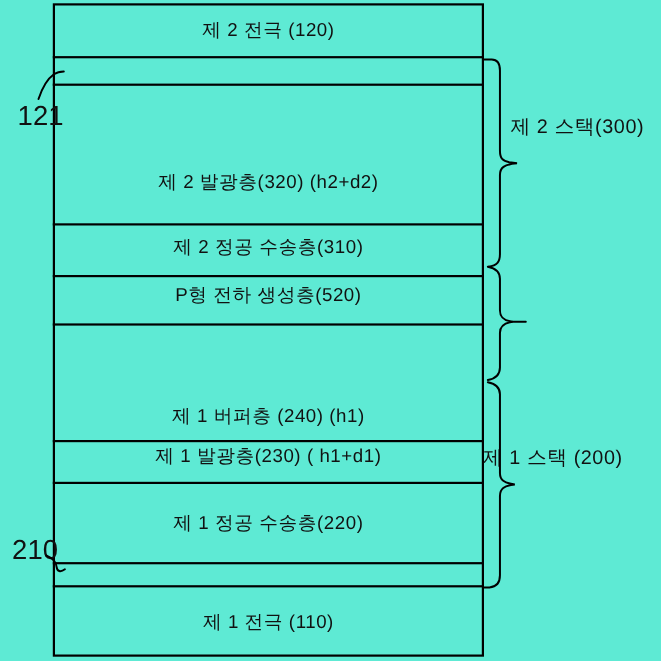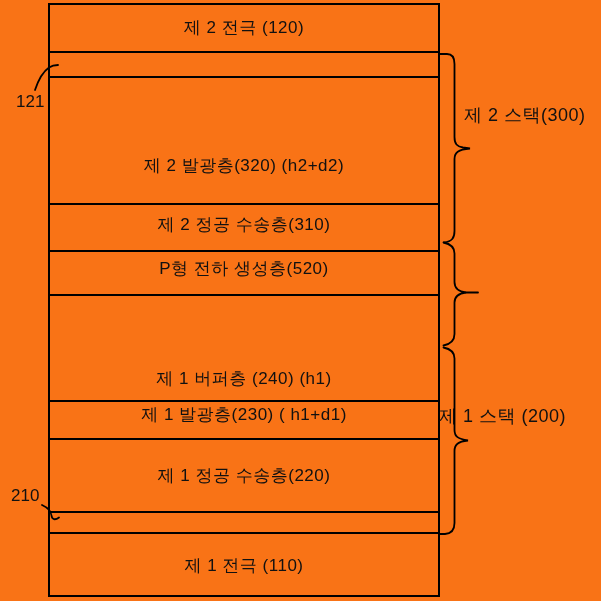--- a/index.html
+++ b/index.html
@@ -1,19 +1,19 @@
 <!DOCTYPE html>
 <html><head>
 <meta charset="utf-8">
 <style>
   html,body{margin:0;padding:0;background:#ffffff;}
   .stage{
     position:relative;
     width:601px;height:601px;
-    background:#f97316;
+    background:#5eead4;
     font-family:"Liberation Sans","DejaVu Sans",sans-serif;
     color:#111111;
     overflow:hidden;
   }
   
   .box{
     position:absolute;left:48px;top:3px;width:392px;height:594px;
     border:2px solid #000;box-sizing:border-box;
   }
   
@@ -38,21 +38,21 @@
   .l10{top:513px;height:21px;}
   .l11{top:534px;height:63px;border-bottom:none;}
   
   .side-label{
     position:absolute;white-space:nowrap;font-size:18px;letter-spacing:0.5px;
   }
   .lbl-stack2{left:464px;top:103px;}
   .lbl-cgl{left:481px;top:280px;}
   .lbl-stack1{left:439px;top:404px;text-align:right;}
   .ref-num{
-    position:absolute;white-space:nowrap;font-size:17px;
+    position:absolute;white-space:nowrap;font-size:25px;
   }
   .ref-121{left:16px;top:92px;}
   .ref-210{left:11px;top:486px;}
   
   .overlay{
     position:absolute;left:0;top:0;width:601px;height:601px;
     pointer-events:none;
   }
 </style>
 </head>

